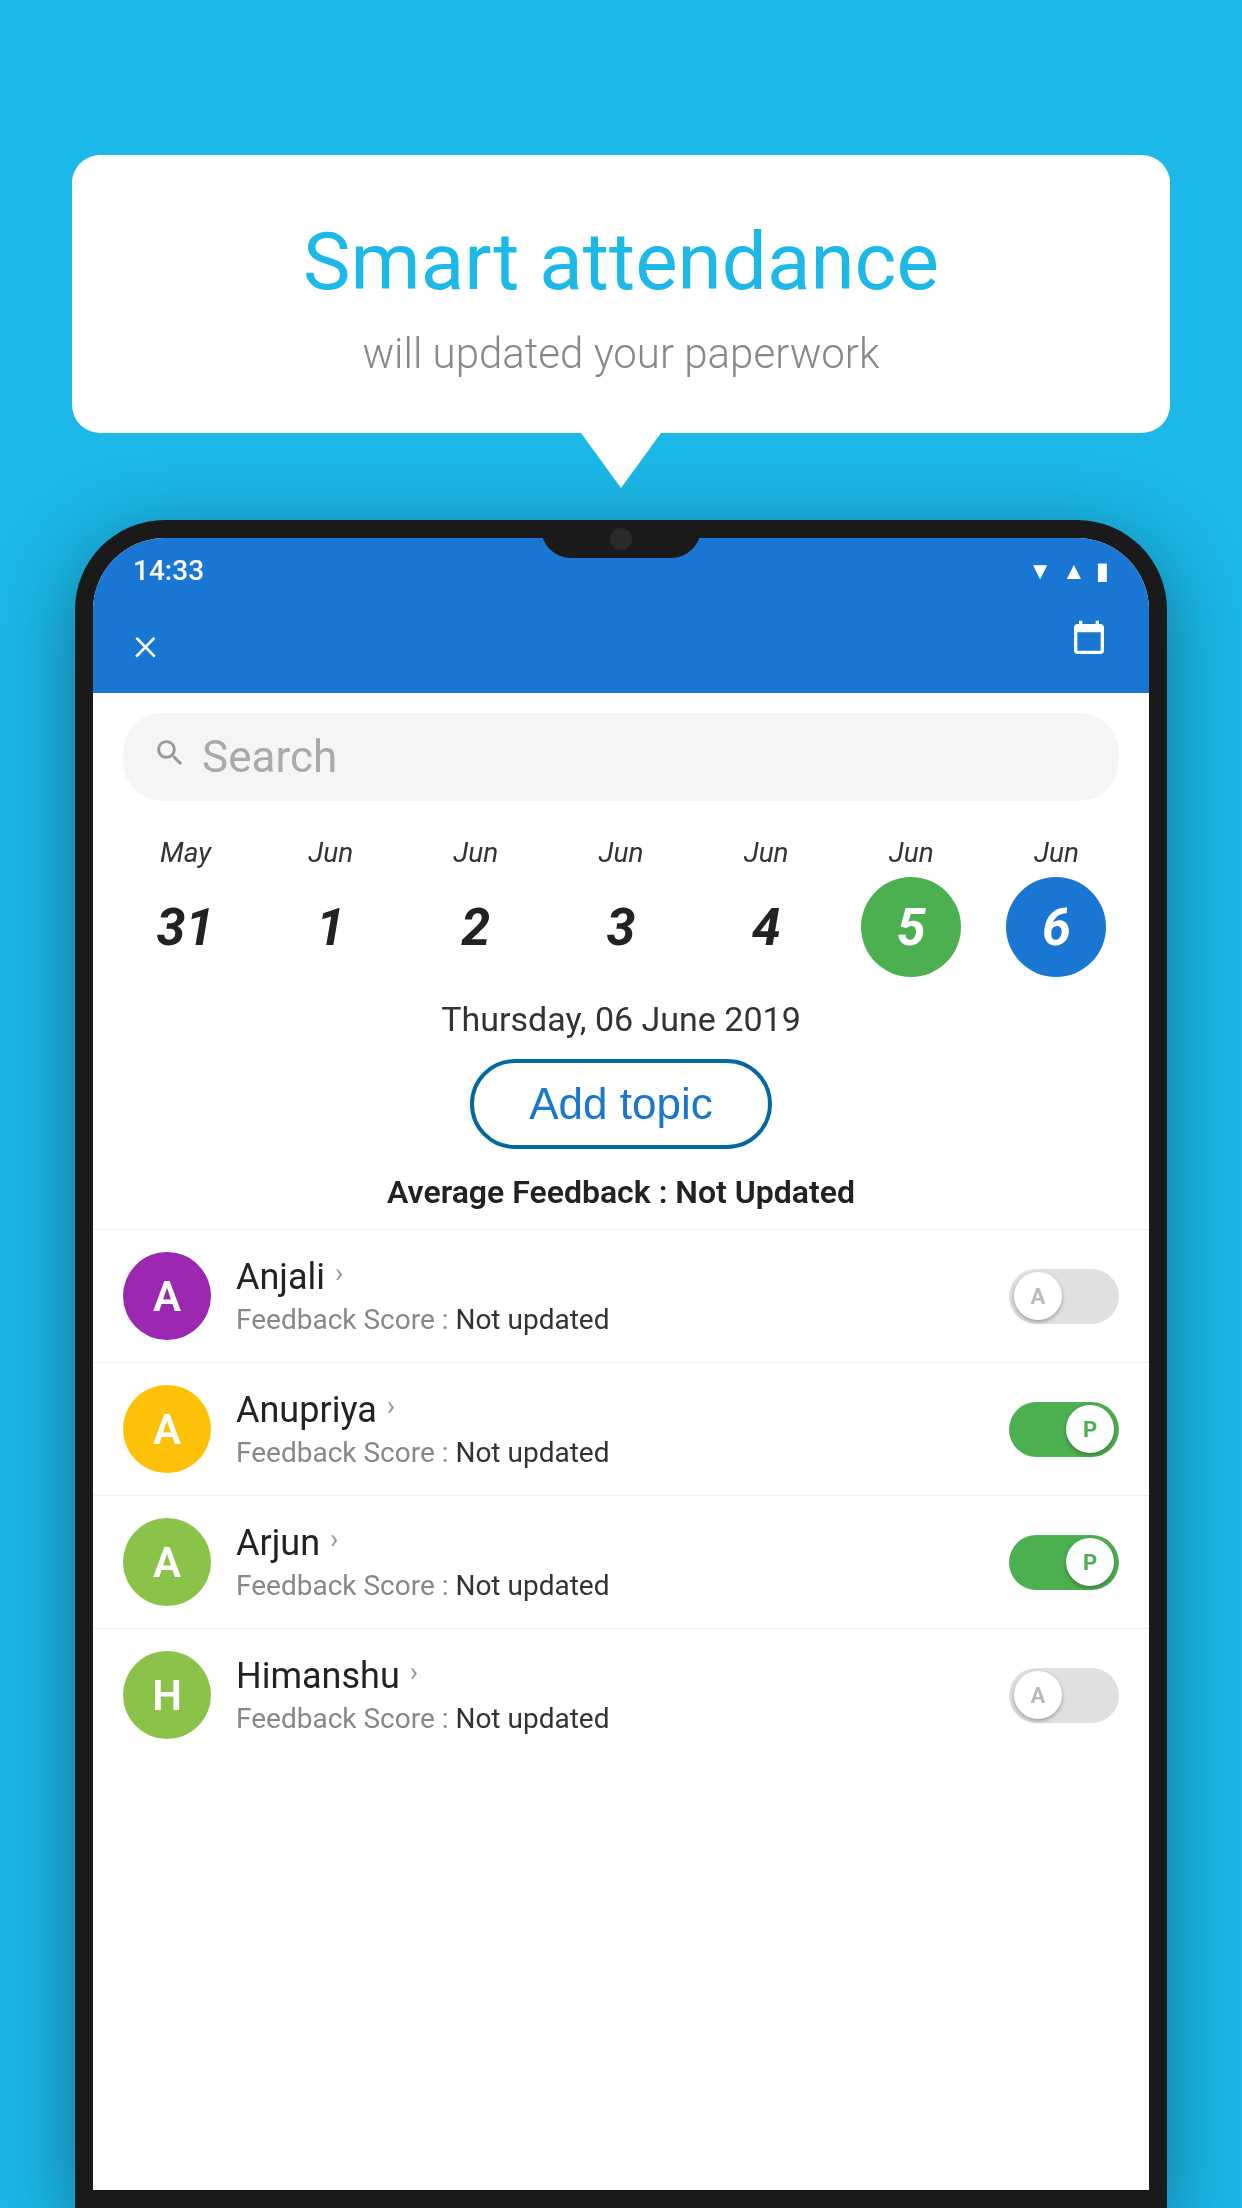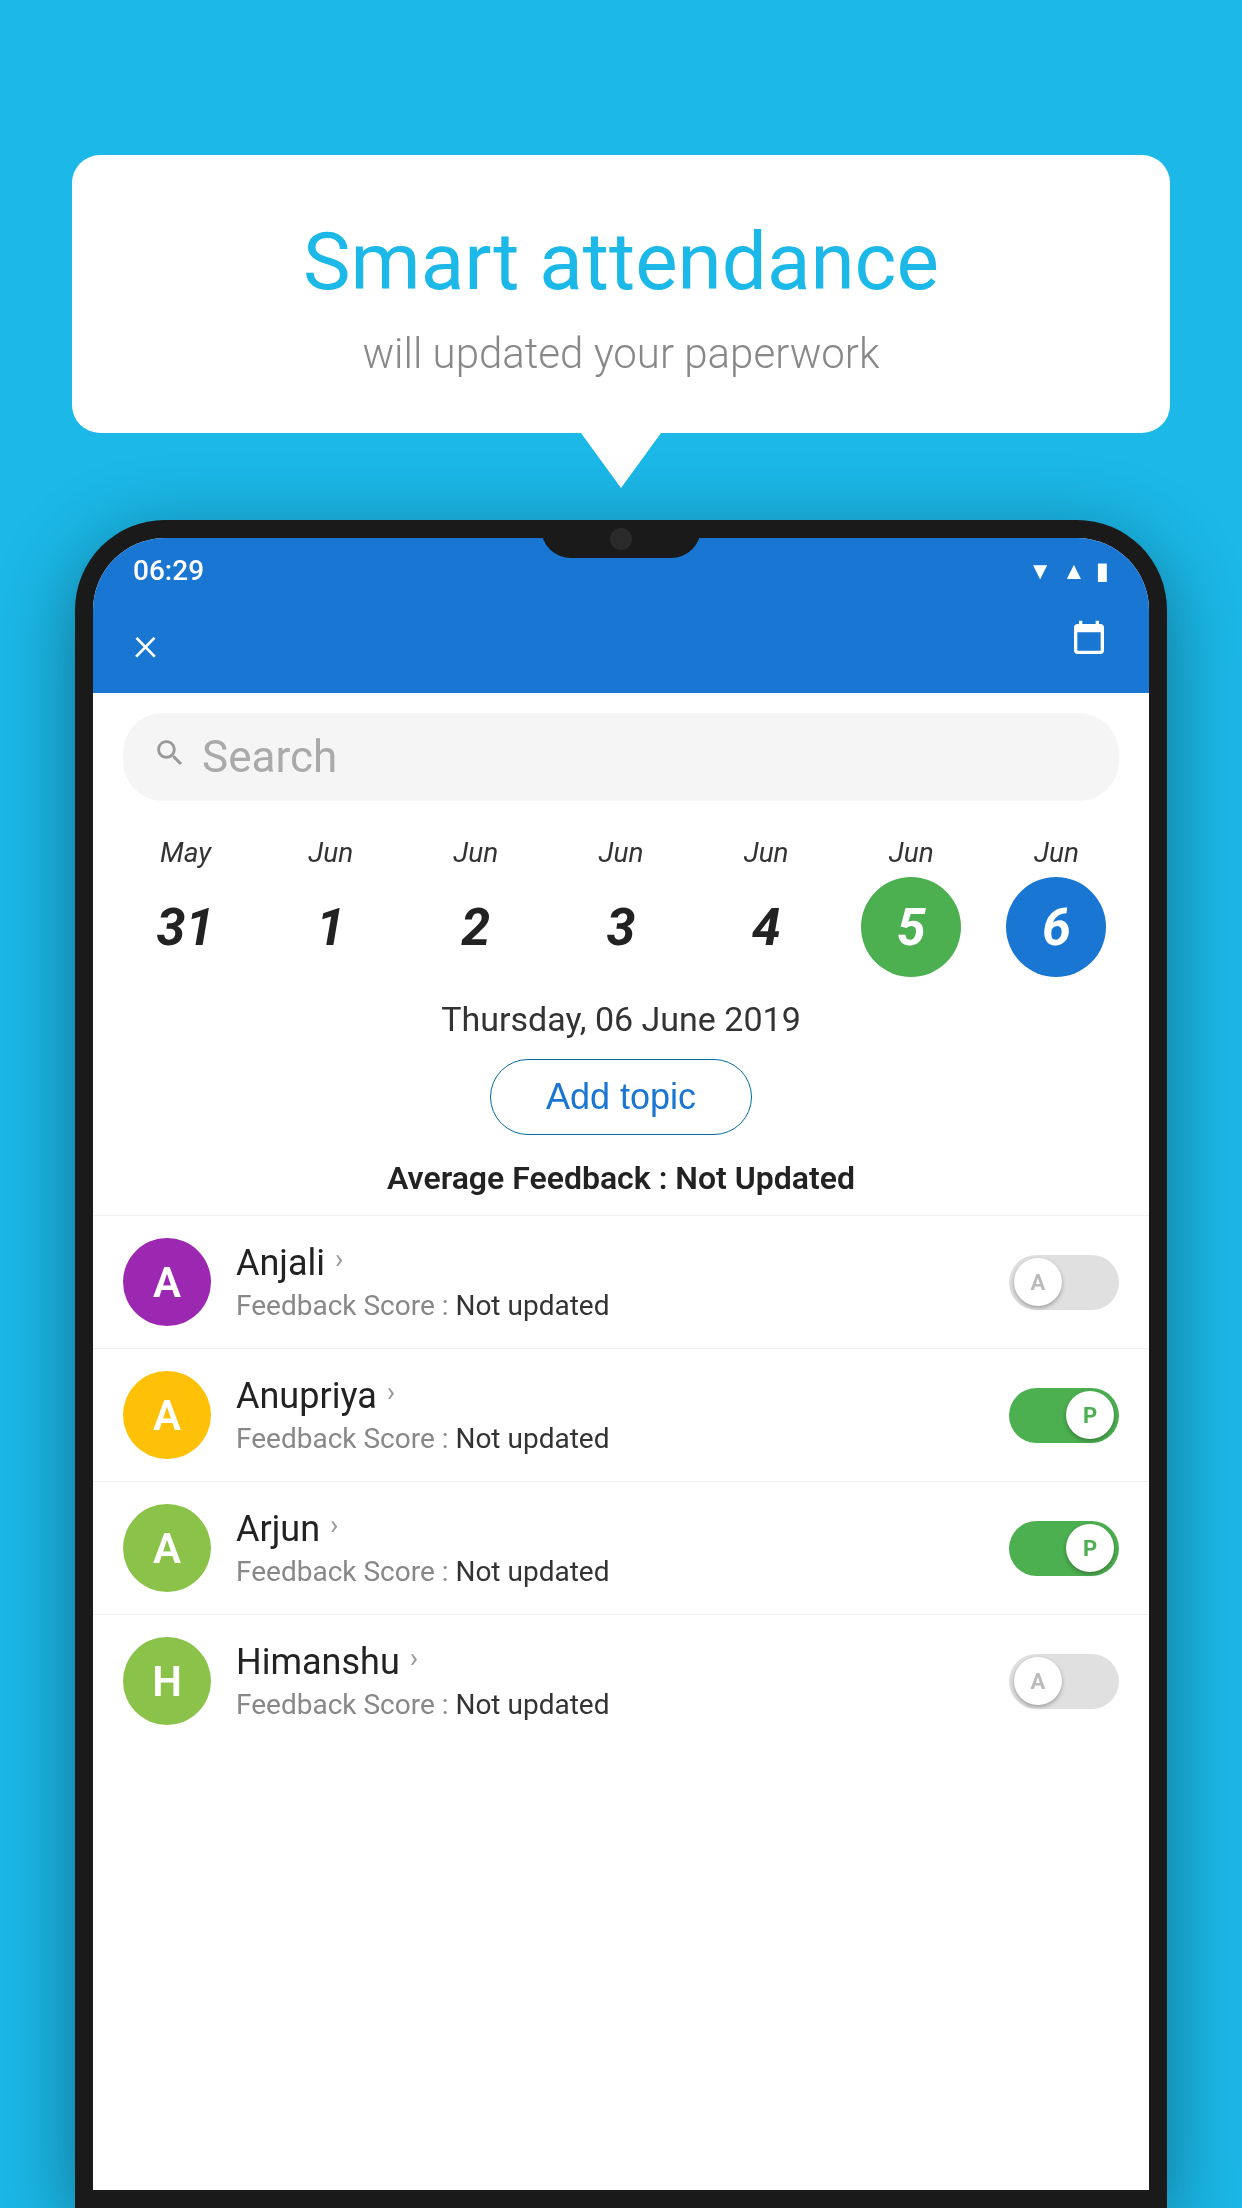--- a/index.html
+++ b/index.html
@@ -213,25 +213,25 @@
     }
 
     
     .add-topic-btn-wrap {
       display: flex;
       justify-content: center;
       padding: 10px 0 18px;
       background: white;
     }
     .add-topic-btn {
-      border: 1px solid #0369a1;
+      border: 4px solid #0369a1;
       border-radius: 50px;
       padding: 16px 55px;
       color: #1976D2;
-      font-size: 36px;
+      font-size: 44px;
       background: white;
       cursor: pointer;
     }
 
     
     .avg-feedback {
       text-align: center;
       padding: 6px 0 18px;
       font-size: 32px;
       color: #888;
@@ -340,21 +340,21 @@
   <div class="speech-bubble-tail"></div>
 </div>
 
 <div class="phone-frame">
   <div class="phone-notch">
     <div class="phone-camera"></div>
   </div>
   <div class="phone-inner">
 
     <div class="status-bar">
-      <span class="status-time">06:29</span>
+      <span class="status-time">14:33</span>
       <div class="status-icons">
         <span>▼</span>
         <span>▲</span>
         <span>▮</span>
       </div>
     </div>
 
     <div class="app-header">
       <span class="header-close">×</span>
       <span class="header-calendar">

